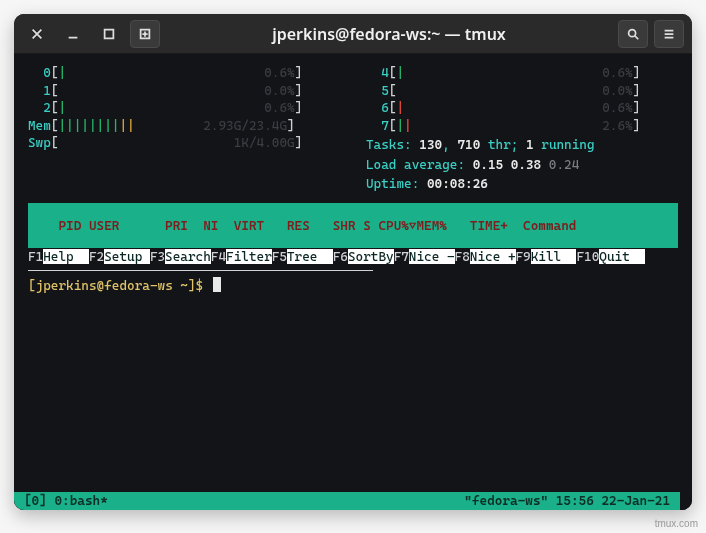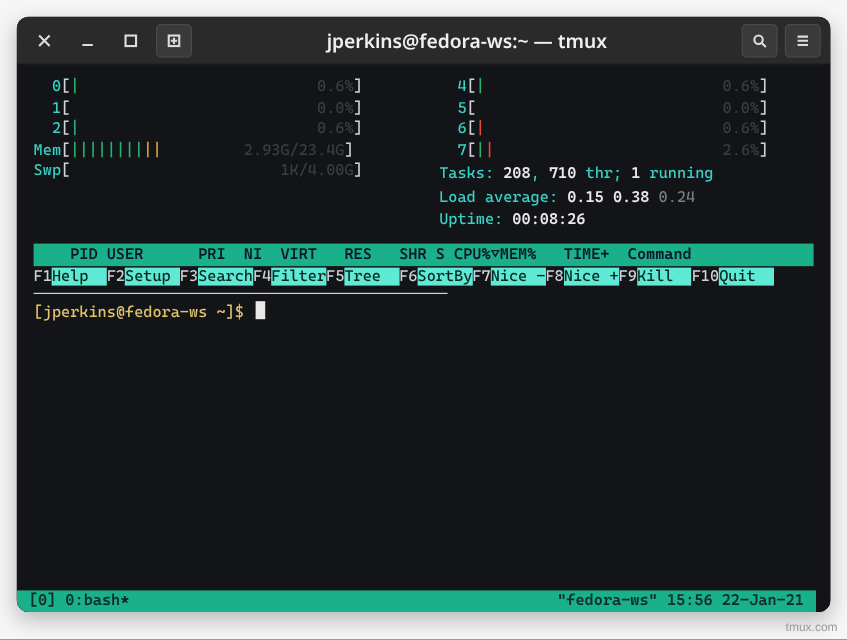--- a/index.html
+++ b/index.html
@@ -64,33 +64,33 @@
   .meter-row .bar.orange { color: #d9a33c; }
   .meter-row .dim { color: #3a3d42; }
   .meter-row .bracket { color: #cfd2d6; }
   .sys { white-space: pre; margin-top: 2px; }
   .sys .k { color: #3ad0c5; }
   .sys .w { color: #eaeaea; font-weight: 600; }
   .sys .n { color: #7a7d82; }
 
   .proc-header {
     background: #19b08a;
-    color: #0f172a;
+    color: #7f1d1d;
     margin-top: 10px;
     white-space: pre;
     font-weight: 600;
-    padding: 1px 0;
+    padding: 14px 0;
   }
   .fn-bar {
     white-space: pre;
     color: #d8d8d8;
     background: #131417;
   }
   .fn-bar .fn { color: #cfd2d6; }
-  .fn-bar .lbl { background: #5eead4; color: #0a2623; }
+  .fn-bar .lbl { background: #ffffff; color: #0a2623; }
   .pane-divider {
     height: 1px;
     background: #cfd2d6;
     margin: 4px 0 6px 0;
     width: 53%;
   }
   .prompt-row { white-space: pre; }
   .prompt-row .br { color: #e0c36a; }
   .prompt-row .user { color: #e0c36a; }
   .prompt-row .host { color: #e0c36a; }
@@ -180,21 +180,21 @@
           <div class="meter-row"><span class="lbl">  </span><span class="lbl">2</span><span class="bracket">[</span><span class="bar">|</span><span class="bar red"></span><span class="dim">                          </span><span class="dim">0.6%</span><span class="bracket">]</span></div>
           <div class="meter-row"><span class="lbl">Mem</span><span class="bracket">[</span><span class="bar" style="color:#27b36b">||||||||</span><span class="bar orange">||</span><span class="dim">         </span><span class="dim">2.93G/23.4G</span><span class="bracket">]</span></div>
           <div class="meter-row"><span class="lbl">Swp</span><span class="bracket">[</span><span class="dim">                       </span><span class="dim">1K/4.00G</span><span class="bracket">]</span></div>
         </div>
 
         <div class="meters-col right">
           <div class="meter-row"><span class="lbl">  </span><span class="lbl">4</span><span class="bracket">[</span><span class="bar">|</span><span class="bar red"></span><span class="dim">                          </span><span class="dim">0.6%</span><span class="bracket">]</span></div>
           <div class="meter-row"><span class="lbl">  </span><span class="lbl">5</span><span class="bracket">[</span><span class="bar"></span><span class="bar red"></span><span class="dim">                           </span><span class="dim">0.0%</span><span class="bracket">]</span></div>
           <div class="meter-row"><span class="lbl">  </span><span class="lbl">6</span><span class="bracket">[</span><span class="bar"></span><span class="bar red">|</span><span class="dim">                          </span><span class="dim">0.6%</span><span class="bracket">]</span></div>
           <div class="meter-row"><span class="lbl">  </span><span class="lbl">7</span><span class="bracket">[</span><span class="bar">|</span><span class="bar red">|</span><span class="dim">                         </span><span class="dim">2.6%</span><span class="bracket">]</span></div>
-          <div class="sys"><span class="k">Tasks:</span><span> </span><span class="w">208</span><span class="k">,</span><span> </span><span class="w">710</span><span> </span><span class="k">thr;</span><span> </span><span class="w">1</span><span> </span><span class="k">running</span></div>
+          <div class="sys"><span class="k">Tasks:</span><span> </span><span class="w">130</span><span class="k">,</span><span> </span><span class="w">710</span><span> </span><span class="k">thr;</span><span> </span><span class="w">1</span><span> </span><span class="k">running</span></div>
           <div class="sys"><span class="k">Load average:</span><span> </span><span class="w">0.15</span><span> </span><span class="w">0.38</span><span> </span><span class="n">0.24</span></div>
           <div class="sys"><span class="k">Uptime:</span><span> </span><span class="w">00:08:26</span></div>
         </div>
       </div>
 
       <div style="clear:both"></div>
 
       <div class="proc-header">    PID USER      PRI  NI  VIRT   RES   SHR S CPU%▽MEM%   TIME+  Command</div>
 
       <div class="fn-bar"><span class="fn">F1</span><span class="lbl">Help  </span><span class="fn">F2</span><span class="lbl">Setup </span><span class="fn">F3</span><span class="lbl">Search</span><span class="fn">F4</span><span class="lbl">Filter</span><span class="fn">F5</span><span class="lbl">Tree  </span><span class="fn">F6</span><span class="lbl">SortBy</span><span class="fn">F7</span><span class="lbl">Nice -</span><span class="fn">F8</span><span class="lbl">Nice +</span><span class="fn">F9</span><span class="lbl">Kill  </span><span class="fn">F10</span><span class="lbl">Quit  </span></div>

